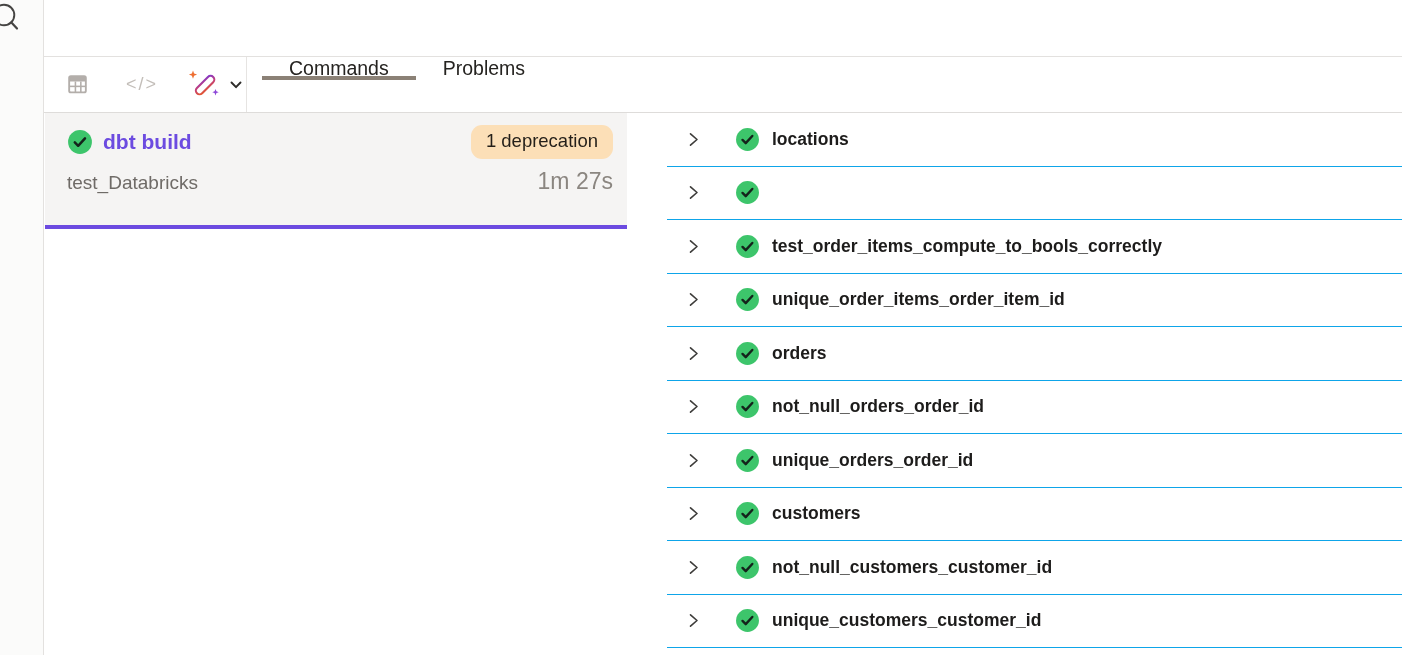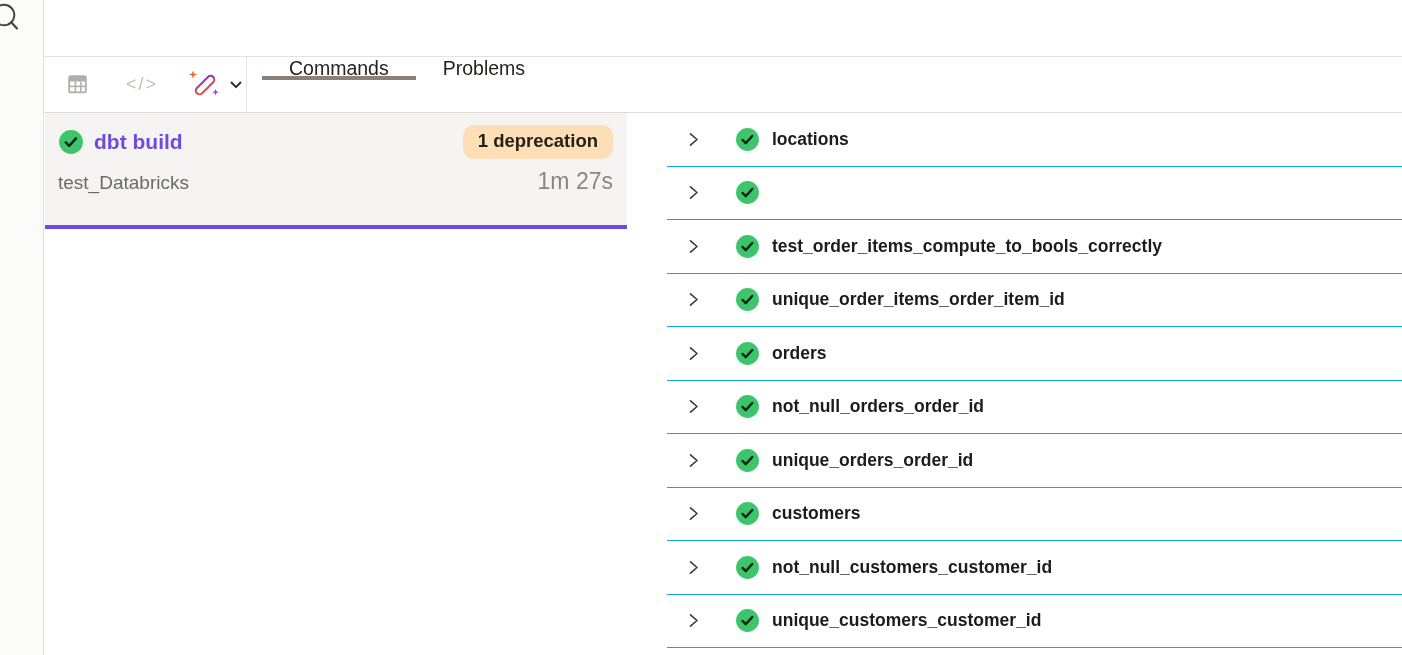--- a/index.html
+++ b/index.html
@@ -48,28 +48,28 @@
   }
   .tab.active::after {
     content: ""; position: absolute; left: 0; right: 0; bottom: 0; height: 4px;
     background: #8b8176;
   }
 
   
   .command-card {
     position: absolute; left: 45px; top: 113px; width: 582px; height: 116px;
     background: #f5f4f3; border-bottom: 4px solid #6c4be0;
-    padding: 12px 14px 0 13px; cursor: pointer;
+    padding: 12px 14px 0 22px; cursor: pointer;
   }
   .card-row1 { display: flex; align-items: center; }
   .card-title { margin-left: 10px; font-size: 21px; font-weight: 700; color: #6c4be0; }
   .card-spacer { flex: 1; }
   .card-badge {
     background: #fcdfb7; color: #241f19; border-radius: 11px;
-    font-size: 18.5px; font-weight: 700; padding: 5px 15px 7px 15px;
+    font-size: 18.5px; font-weight: 400; padding: 5px 15px 7px 15px;
   }
   .card-row2 { display: flex; align-items: baseline; margin-top: 9px; gap: 24px; }
   .card-subtitle { font-size: 19px; color: #6f6b67; }
   .card-duration { font-size: 23px; color: #8b8680; }
 
   
   .results {
     position: absolute; left: 667px; top: 113px; width: 735px;
   }
   .result-row {

